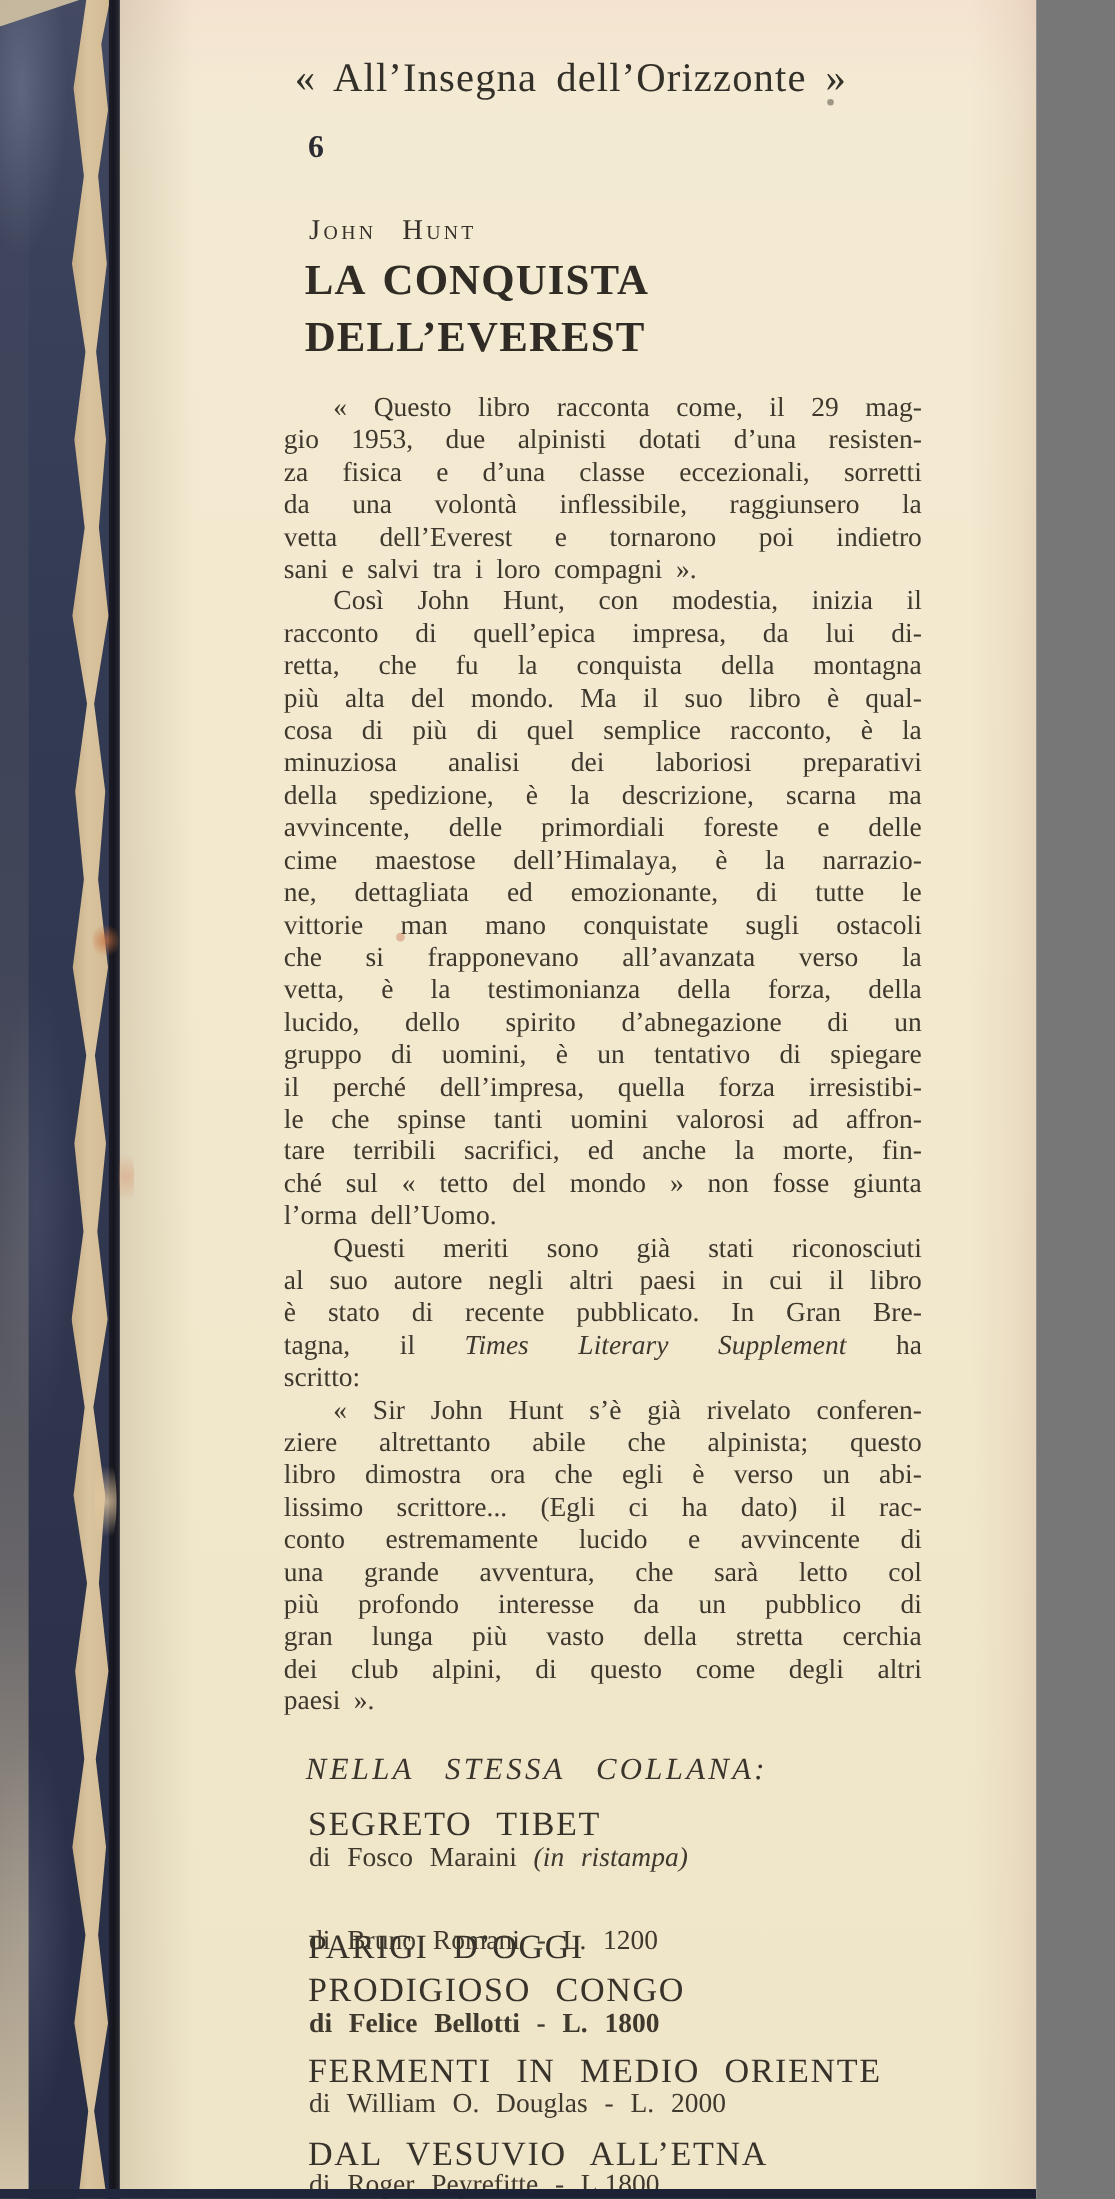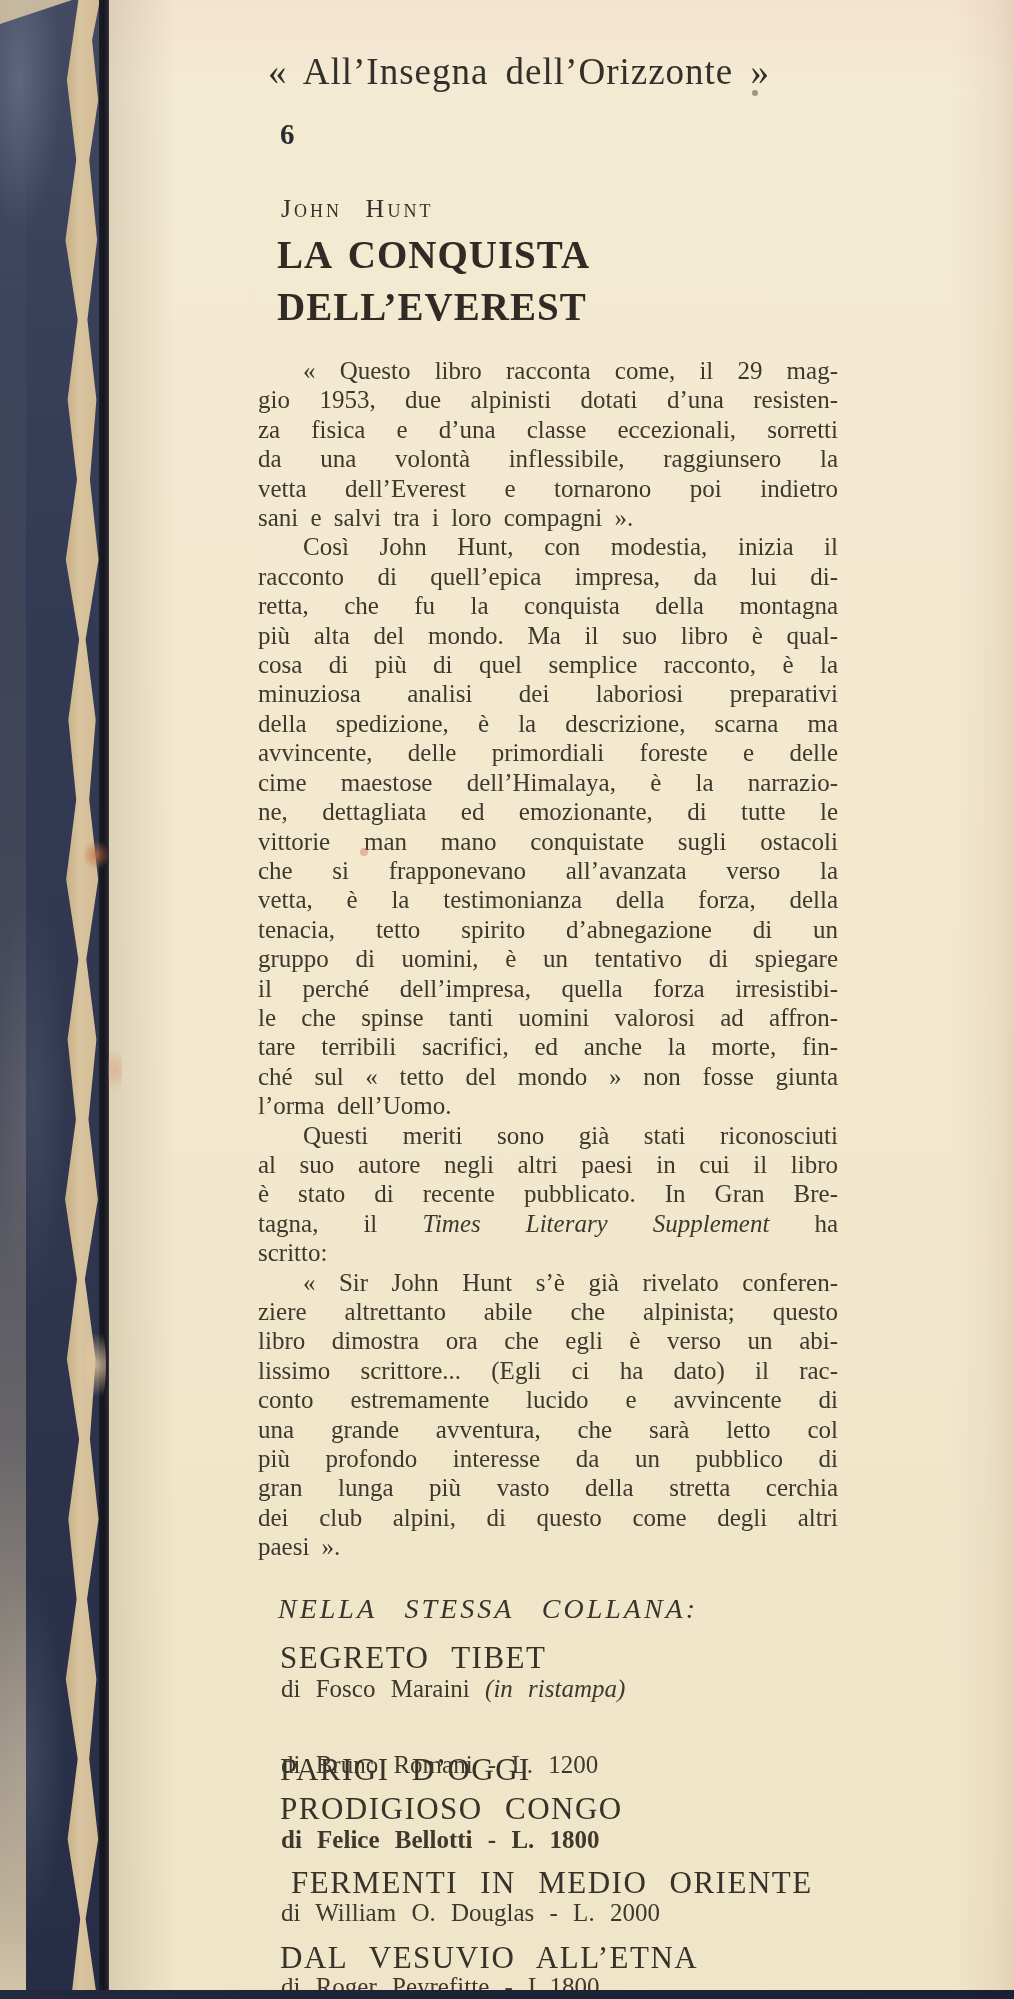--- a/index.html
+++ b/index.html
@@ -1,17 +1,17 @@
 <!DOCTYPE html>
 <html><head>
 <meta charset="utf-8">
 <style>
   html,body{margin:0;padding:0;background:#777;}
   .scene{
-    position:relative;width:1014px;height:1999px;overflow:hidden;
+    position:relative;width:942px;height:1999px;overflow:hidden;
     font-family:"Liberation Serif","DejaVu Serif",serif;
     background:linear-gradient(180deg,#f6ecd9 0%,#f3ead2 6%,#f2e9cf 40%,#f0e7cb 75%,#efe5c8 100%);
   }
   
   .page-shade-right{position:absolute;top:0;right:0;width:60px;height:100%;
     background:linear-gradient(90deg,rgba(205,170,150,0) 0%,rgba(205,170,150,.18) 70%,rgba(190,150,130,.25) 100%);}
   .page-shade-top{position:absolute;top:0;left:0;width:100%;height:90px;
     background:linear-gradient(180deg,rgba(235,190,170,.20) 0%,rgba(235,190,170,0) 100%);}
   .page-shade-left{position:absolute;top:0;left:107px;width:70px;height:100%;
     background:linear-gradient(90deg,rgba(120,100,70,.18) 0%,rgba(120,100,70,0) 100%);}
@@ -63,21 +63,21 @@
   .ital{font-style:italic;}
   
   .collection-heading{position:absolute;left:278px;top:1593px;font-size:28px;font-style:italic;
     color:#3a352c;letter-spacing:3px;word-spacing:18px;white-space:nowrap;}
   .coll-title{position:absolute;left:280px;font-size:31px;color:#37322a;letter-spacing:1.5px;
     word-spacing:13px;white-space:nowrap;}
   .coll-byline{position:absolute;left:281px;font-size:25px;color:#3e382d;word-spacing:9px;white-space:nowrap;}
   .t0{top:1640px;} .b0{top:1675px;text-align:center;}
   .t1{top:1752px;} .b1{top:1751px;}
   .t2{top:1791px;} .b2{top:1826px;font-weight:bold;}
-  .t3{top:1865px;margin-left:11px;} .b3{top:1899px;}
+  .t3{top:1865px;} .b3{top:1899px;}
   .t4{top:1940px;} .b4{top:1973px;}
 </style>
 </head>
 <body>
 
 <div class="scene">
 
   <div class="page-shade-top"></div>
   <div class="page-shade-right"></div>
   <div class="page-shade-left"></div>
@@ -104,21 +104,21 @@
         <div class="line">più alta del mondo. Ma il suo libro è qual-</div>
         <div class="line">cosa di più di quel semplice racconto, è la</div>
         <div class="line">minuziosa analisi dei laboriosi preparativi</div>
         <div class="line">della spedizione, è la descrizione, scarna ma</div>
         <div class="line">avvincente, delle primordiali foreste e delle</div>
         <div class="line">cime maestose dell’Himalaya, è la narrazio-</div>
         <div class="line">ne, dettagliata ed emozionante, di tutte le</div>
         <div class="line">vittorie man mano conquistate sugli ostacoli</div>
         <div class="line">che si frapponevano all’avanzata verso la</div>
         <div class="line">vetta, è la testimonianza della forza, della</div>
-        <div class="line">tenacia, tetto spirito d’abnegazione di un</div>
+        <div class="line">lucido, dello spirito d’abnegazione di un</div>
         <div class="line">gruppo di uomini, è un tentativo di spiegare</div>
         <div class="line">il perché dell’impresa, quella forza irresistibi-</div>
         <div class="line">le che spinse tanti uomini valorosi ad affron-</div>
         <div class="line">tare terribili sacrifici, ed anche la morte, fin-</div>
         <div class="line">ché sul « tetto del mondo » non fosse giunta</div>
         <div class="line short">l’orma dell’Uomo.</div>
       </div>
     <div class="para">
         <div class="line indent">Questi meriti sono già stati riconosciuti</div>
         <div class="line">al suo autore negli altri paesi in cui il libro</div>

